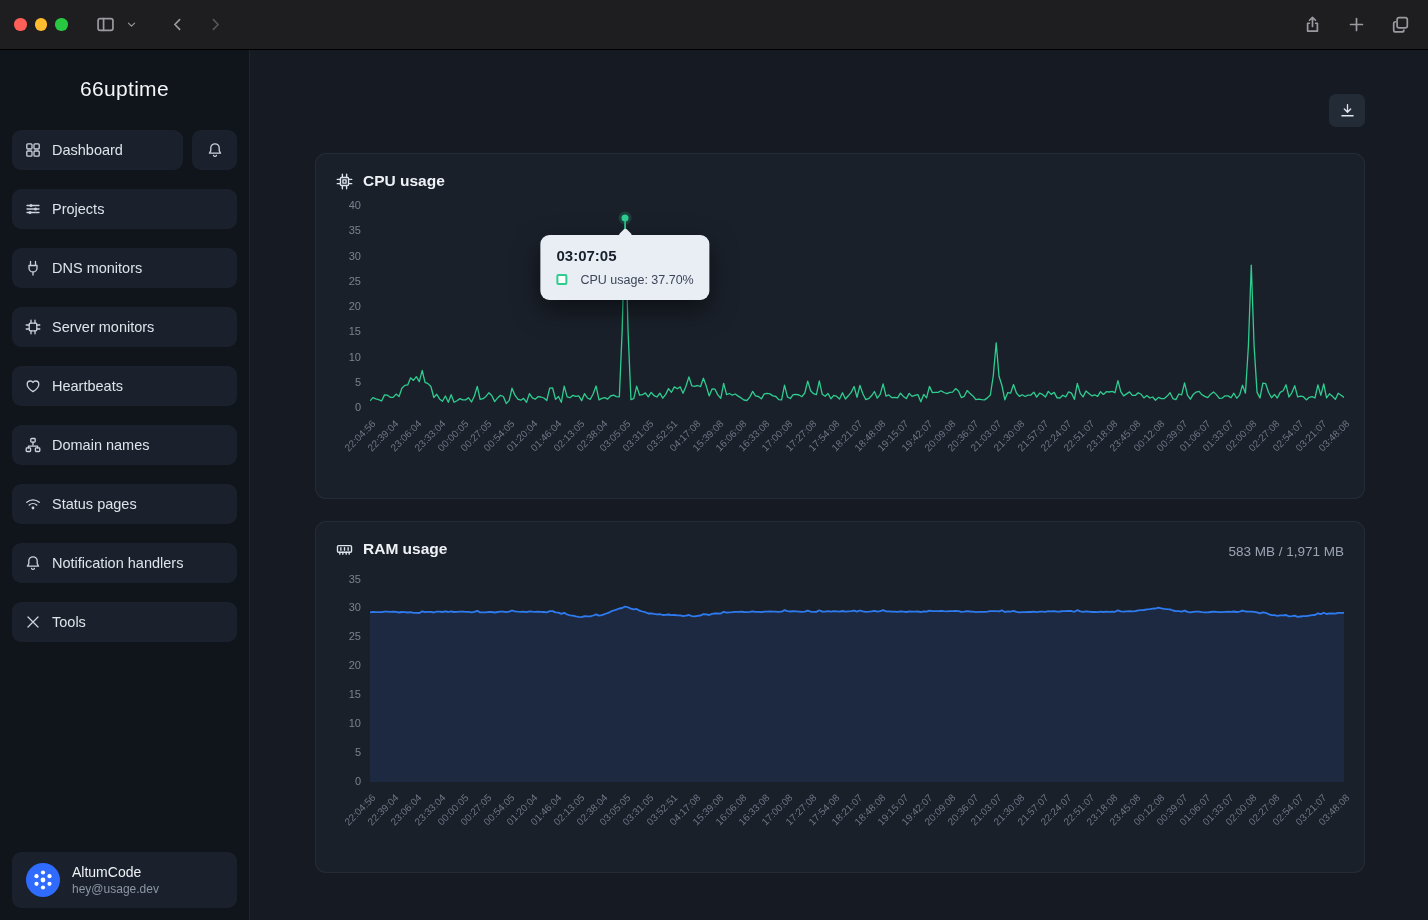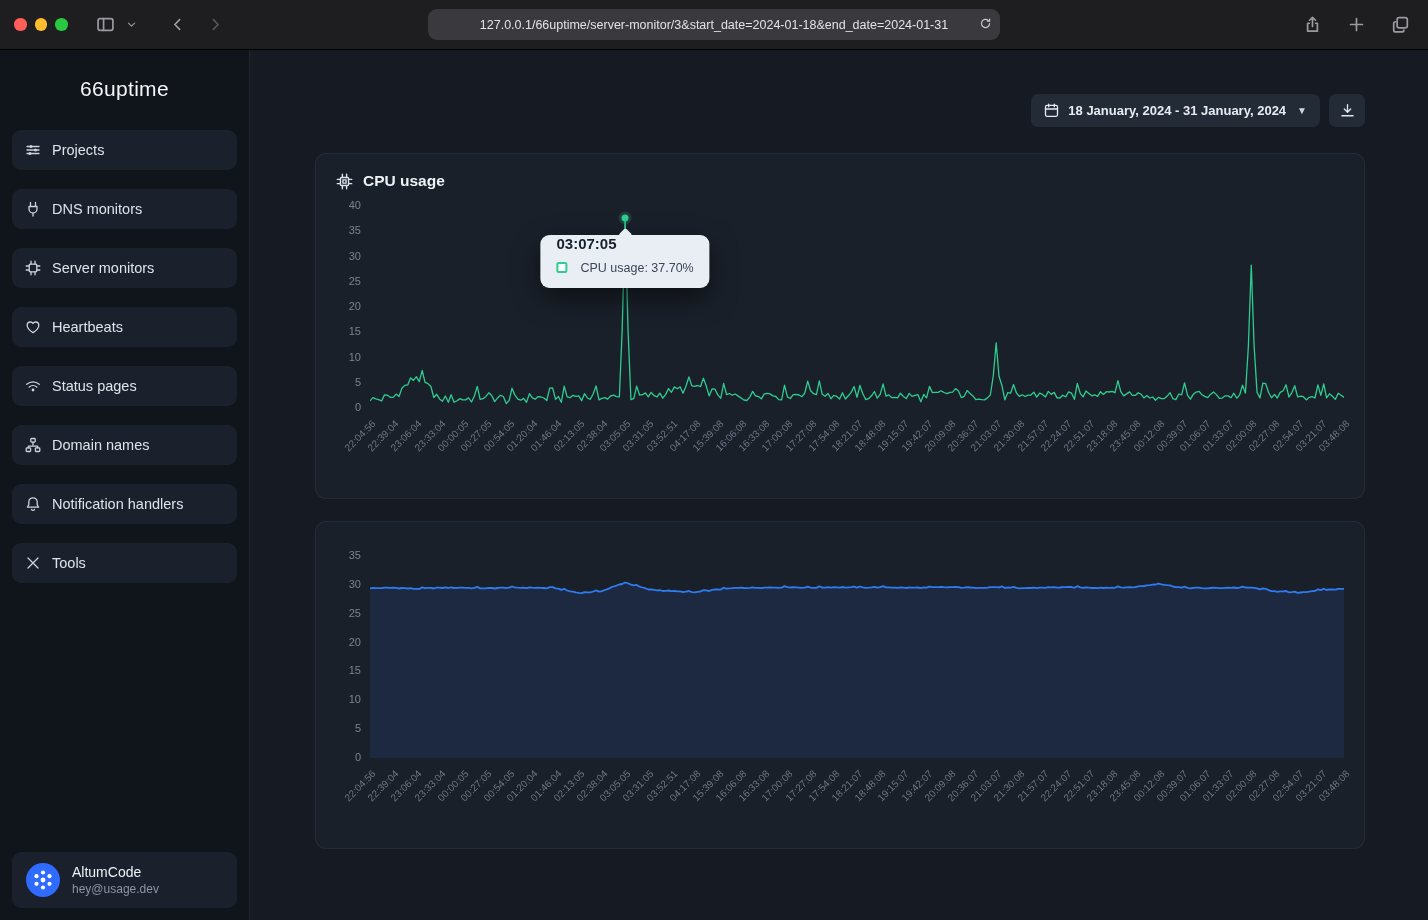--- a/index.html
+++ b/index.html
@@ -71,21 +71,21 @@
   .plot { flex:1; position:relative; height:202px; }
   .chart-svg { position:absolute; inset:0; width:100%; height:100%; }
   .spike-dot { position:absolute; width:7px; height:7px; border-radius:50%;
     transform:translate(-50%,-50%); box-shadow:0 0 0 3px rgba(46,204,143,.18); z-index:4; }
   .xlabels { margin-left:34px; position:relative; height:76px; }
   .xtickwrap { position:absolute; top:10px; width:0; height:0; }
   .xtick { position:absolute; right:0; top:0; white-space:nowrap; font-size:10px; color:#6d7585;
     transform:rotate(-45deg); transform-origin:top right; }
 
   .tooltip { position:absolute; transform:translateX(-50%); background:#e9eef5; border-radius:9px;
-    padding:0 16px 13px; box-shadow:0 10px 26px rgba(0,0,0,.5); z-index:6; white-space:nowrap; }
+    padding:12px 16px 13px; box-shadow:0 10px 26px rgba(0,0,0,.5); z-index:6; white-space:nowrap; }
   .tooltip::before { content:""; position:absolute; top:-5px; left:50%; width:10px; height:10px;
     background:#e9eef5; transform:translateX(-50%) rotate(45deg); border-radius:2px; }
   .tt-time { font-size:15px; font-weight:700; color:#17202b; }
   .tt-row { display:flex; align-items:center; gap:13px; margin-top:9px; font-size:12.5px; color:#3c4656; }
   .tt-swatch { width:11px; height:11px; border:2px solid #2ecc8f; border-radius:2px; background:#fdfefe; flex:none; }
 </style>
 </head>
 <body>
 
 <div class="browser">
@@ -108,28 +108,20 @@
   <div class="chrome-btn" style="margin-left:8px;">
     <svg viewBox="0 0 16 16">
         <path d="M10 3.5L5.5 8l4.5 4.5"></path>
       </svg>
   </div>
   <div class="chrome-btn dim">
     <svg viewBox="0 0 16 16">
         <path d="M6 3.5L10.5 8 6 12.5"></path>
       </svg>
   </div>
-  <div class="url-pill">
-    <span>127.0.0.1/66uptime/server-monitor/3&amp;start_date=2024-01-18&amp;end_date=2024-01-31</span>
-    <span class="reload">
-      <svg viewBox="0 0 16 16">
-          <path d="M13 8a5 5 0 1 1-1.5-3.6M13 2.6v2.6h-2.6"></path>
-        </svg>
-    </span>
-  </div>
   <div class="chrome-right">
     <div class="chrome-btn">
       <svg viewBox="0 0 16 16">
           <path d="M8 1.6v8.2M5.2 4L8 1.4 10.8 4"></path>
           <path d="M5 6.8H3.4v7.4h9.2V6.8H11"></path>
         </svg>
     </div>
     <div class="chrome-btn">
       <svg viewBox="0 0 16 16">
           <path d="M8 2.4v11.2M2.4 8h11.2"></path>
@@ -141,20 +133,41 @@
           <path d="M11.2 13.3a1.8 1.8 0 0 1-1.8 1.7H3.5a1.9 1.9 0 0 1-1.9-1.9V7.2a1.8 1.8 0 0 1 1.7-1.8"></path>
         </svg>
     </div>
   </div>
 </div>
 
 <div class="app">
   <aside class="sidebar">
     <div class="brand">66uptime</div>
     <nav class="nav" id="nav">
+        <div class="nav-row">
+          <div class="nav-item">
+            <span class="nav-icon">
+              <svg viewBox="0 0 16 16">
+                <rect x="1.8" y="1.8" width="5.2" height="5.2" rx="1"></rect>
+                <rect x="9" y="1.8" width="5.2" height="5.2" rx="1"></rect>
+                <rect x="1.8" y="9" width="5.2" height="5.2" rx="1"></rect>
+                <rect x="9" y="9" width="5.2" height="5.2" rx="1"></rect>
+              </svg>
+            </span>
+            <span>Dashboard</span>
+          </div>
+          <div class="nav-item bell-btn">
+            <span class="nav-icon">
+              <svg viewBox="0 0 16 16">
+                <path d="M8 1.8a4.2 4.2 0 0 1 4.2 4.2v2.6l1.4 2.6H2.4l1.4-2.6V6A4.2 4.2 0 0 1 8 1.8z"></path>
+                <path d="M6.6 13.4a1.5 1.5 0 0 0 2.8 0"></path>
+              </svg>
+            </span>
+          </div>
+        </div>
         <div class="nav-item">
           <span class="nav-icon">
             <svg viewBox="0 0 16 16">
               <path d="M2 4.5h12M2 8h12M2 11.5h12"></path>
               <circle cx="6" cy="4.5" r="1.5" fill="currentColor" stroke="none"></circle>
               <circle cx="10.5" cy="8" r="1.5" fill="currentColor" stroke="none"></circle>
               <circle cx="5" cy="11.5" r="1.5" fill="currentColor" stroke="none"></circle>
             </svg>
           </span>
           <span>Projects</span>
@@ -180,36 +193,36 @@
           <span class="nav-icon">
             <svg viewBox="0 0 16 16">
               <path d="M8 13.6S2.2 10.2 2.2 6.2C2.2 4.3 3.7 3 5.4 3 6.5 3 7.5 3.6 8 4.5 8.5 3.6 9.5 3 10.6 3c1.7 0 3.2 1.3 3.2 3.2 0 4-5.8 7.4-5.8 7.4z"></path>
             </svg>
           </span>
           <span>Heartbeats</span>
         </div>
         <div class="nav-item">
           <span class="nav-icon">
             <svg viewBox="0 0 16 16">
-              <path d="M1.8 6.2a9.3 9.3 0 0 1 12.4 0M4.2 9a5.8 5.8 0 0 1 7.6 0"></path>
-              <circle cx="8" cy="12" r="1.4" fill="currentColor" stroke="none"></circle>
-            </svg>
-          </span>
-          <span>Status pages</span>
-        </div>
-        <div class="nav-item">
-          <span class="nav-icon">
-            <svg viewBox="0 0 16 16">
               <rect x="5.8" y="1.5" width="4.4" height="3.6" rx="0.8"></rect>
               <rect x="1.2" y="10.9" width="4.4" height="3.6" rx="0.8"></rect>
               <rect x="10.4" y="10.9" width="4.4" height="3.6" rx="0.8"></rect>
               <path d="M8 5.1v2.7M3.4 10.9V9.2h9.2v1.7"></path>
             </svg>
           </span>
           <span>Domain names</span>
+        </div>
+        <div class="nav-item">
+          <span class="nav-icon">
+            <svg viewBox="0 0 16 16">
+              <path d="M1.8 6.2a9.3 9.3 0 0 1 12.4 0M4.2 9a5.8 5.8 0 0 1 7.6 0"></path>
+              <circle cx="8" cy="12" r="1.4" fill="currentColor" stroke="none"></circle>
+            </svg>
+          </span>
+          <span>Status pages</span>
         </div>
         <div class="nav-item">
           <span class="nav-icon">
             <svg viewBox="0 0 16 16">
               <path d="M8 1.8a4.2 4.2 0 0 1 4.2 4.2v2.6l1.4 2.6H2.4l1.4-2.6V6A4.2 4.2 0 0 1 8 1.8z"></path>
               <path d="M6.6 13.4a1.5 1.5 0 0 0 2.8 0"></path>
             </svg>
           </span>
           <span>Notification handlers</span>
         </div>
@@ -235,28 +248,20 @@
       </svg>
       <div>
         <div class="user-name">AltumCode</div>
         <div class="user-email">hey@usage.dev</div>
       </div>
     </div>
   </aside>
 
   <main class="main">
     <div class="topbar">
-      <div class="date-btn">
-        <svg viewBox="0 0 16 16">
-            <rect x="1.6" y="2.6" width="12.8" height="11.6" rx="1.6"></rect>
-            <path d="M1.6 6.4h12.8M5 1.2v2.8M11 1.2v2.8"></path>
-          </svg>
-        <span>18 January, 2024 - 31 January, 2024</span>
-        <span class="date-caret">▼</span>
-      </div>
       <div class="dl-btn">
         <svg viewBox="0 0 16 16">
             <path d="M8 1.8v8M4.6 6.4L8 9.8l3.4-3.4M2 13.6h12"></path>
           </svg>
       </div>
     </div>
 
     <section class="card">
       <div class="card-head">
         <div class="card-title">
@@ -421,20 +426,32 @@
           <div class="xtickwrap" style="left: 97.619%;">
             <span class="xtick">03:21:07</span>
           </div>
           <div class="xtickwrap" style="left: 100%;">
             <span class="xtick">03:48:08</span>
           </div>
         </div>
     </section>
 
     <section class="card">
+      <div class="card-head">
+        <div class="card-title">
+          <svg viewBox="0 0 16 16">
+              <rect x="1.4" y="4.4" width="13.2" height="6.2" rx="1"></rect>
+              <path d="M3.6 10.6v1.8M6.4 10.6v1.8M9.6 10.6v1.8M12.4 10.6v1.8M4.6 6.4v2.2M8 6.4v2.2M11.4 6.4v2.2"></path>
+            </svg>
+          <span>RAM usage</span>
+        </div>
+        <div class="card-meta single">
+          <div>583 MB / 1,971 MB</div>
+        </div>
+      </div>
       <div class="chart-wrap">
         <div class="ylabels" id="ram-y">
             <span class="ytick" style="top: 195px;">0</span>
             <span class="ytick" style="top: 166.143px;">5</span>
             <span class="ytick" style="top: 137.286px;">10</span>
             <span class="ytick" style="top: 108.429px;">15</span>
             <span class="ytick" style="top: 79.5714px;">20</span>
             <span class="ytick" style="top: 50.7143px;">25</span>
             <span class="ytick" style="top: 21.8571px;">30</span>
             <span class="ytick" style="top: -7px;">35</span>

